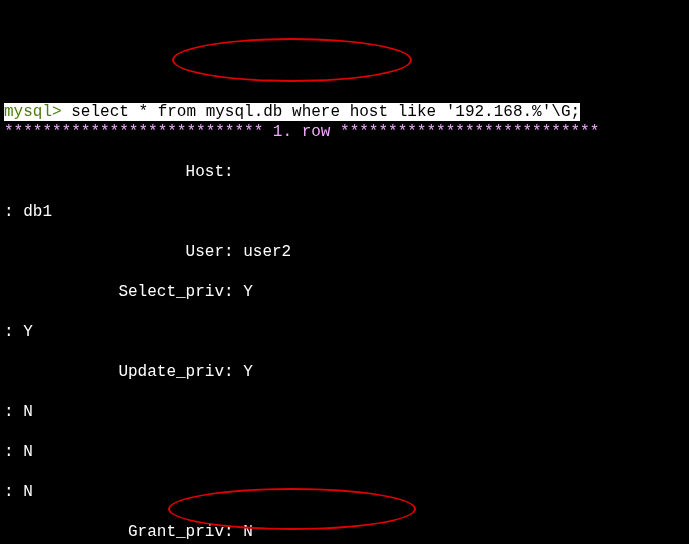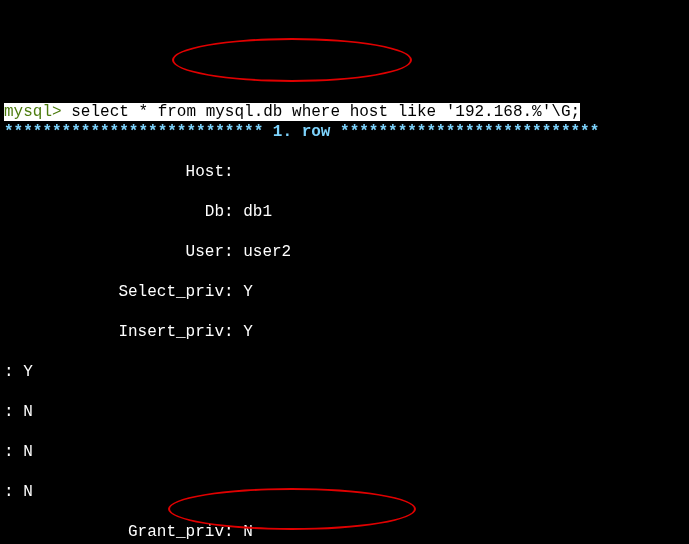--- a/index.html
+++ b/index.html
@@ -27,22 +27,21 @@
       color: #000;
       display: inline;
     }
     .prompt {
       color: #4d7c0f;
     }
     .command {
       color: #000;
     }
     .row-header {
-      color: #7dd3fc;
-      font-weight: bold;
+      color: #f0abfc;
     }
     .field-line {
       display: flex;
     }
     .field-name {
       text-align: right;
       width: 220px;
       flex-shrink: 0;
     }
     .field-sep {
@@ -72,25 +71,25 @@
   </style>
 </head>
 <body>
 
 
 
 <div class="terminal">
 <span class="prompt-line"><span class="prompt">mysql&gt;</span> <span class="command">select * from mysql.db where host like '192.168.%'\G;</span></span>
 <div class="row-header">*************************** 1. row ***************************</div>
 <div class="field-line"><span class="field-name">Host</span><span class="field-sep">: </span></div>
-<div class="field-line"><span class="field-name">Db</span><span class="field-sep">: </span><span class="field-value">db1</span></div>
+<div class="field-line"><span class="field-sep">: </span><span class="field-value">db1</span></div>
 <div class="field-line"><span class="field-name">User</span><span class="field-sep">: </span><span class="field-value">user2</span></div>
 <div class="field-line"><span class="field-name">Select_priv</span><span class="field-sep">: </span><span class="field-value">Y</span></div>
-<div class="field-line"><span class="field-name">Insert_priv</span><span class="field-sep">: </span><span class="field-value">Y</span></div>
 <div class="field-line"><span class="field-sep">: </span><span class="field-value">Y</span></div>
+<div class="field-line"><span class="field-name">Update_priv</span><span class="field-sep">: </span><span class="field-value">Y</span></div>
 <div class="field-line"><span class="field-sep">: </span><span class="field-value">N</span></div>
 <div class="field-line"><span class="field-sep">: </span><span class="field-value">N</span></div>
 <div class="field-line"><span class="field-sep">: </span><span class="field-value">N</span></div>
 <div class="field-line"><span class="field-name">Grant_priv</span><span class="field-sep">: </span><span class="field-value">N</span></div>
 
 
 
 
 
 

